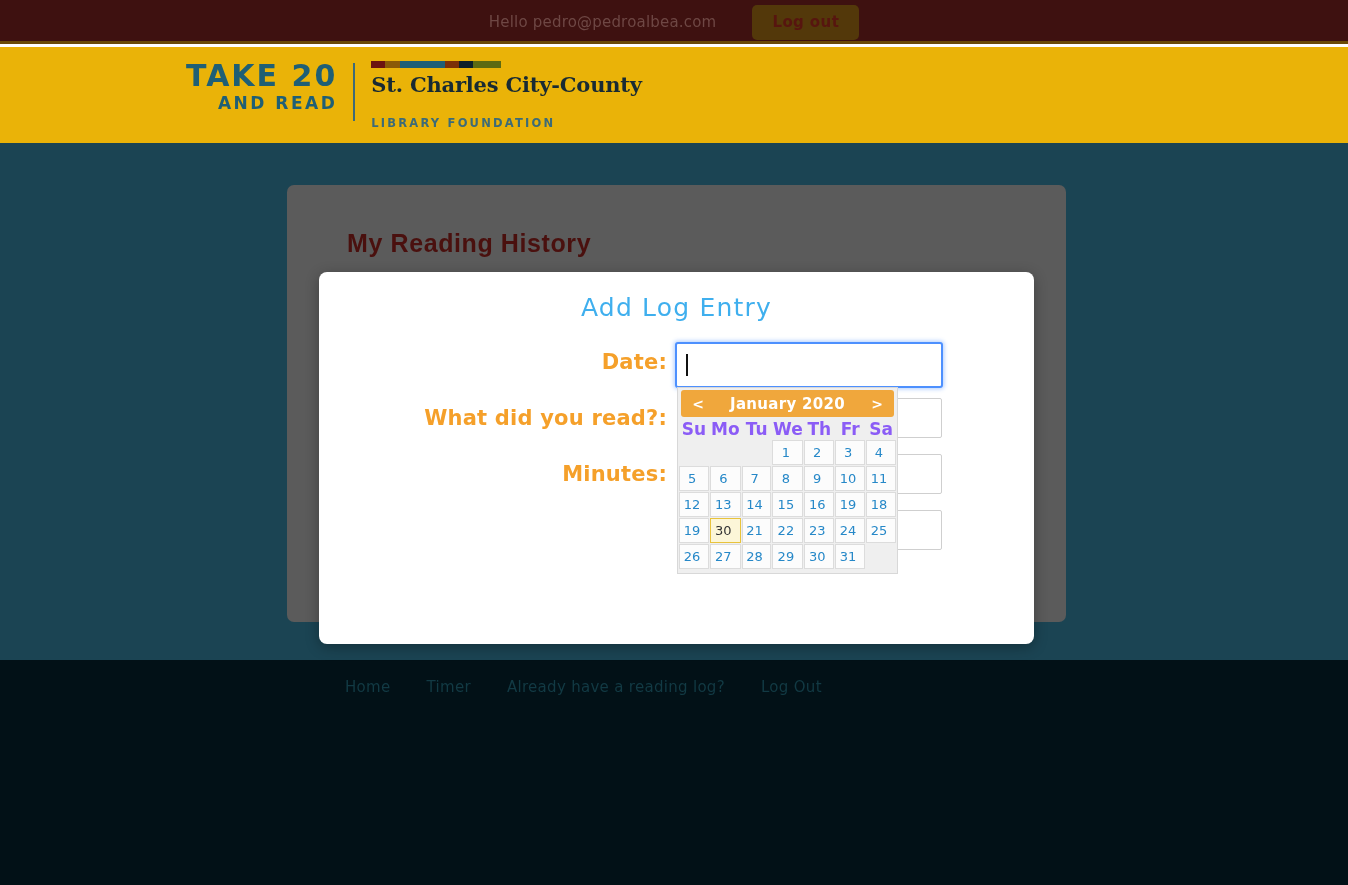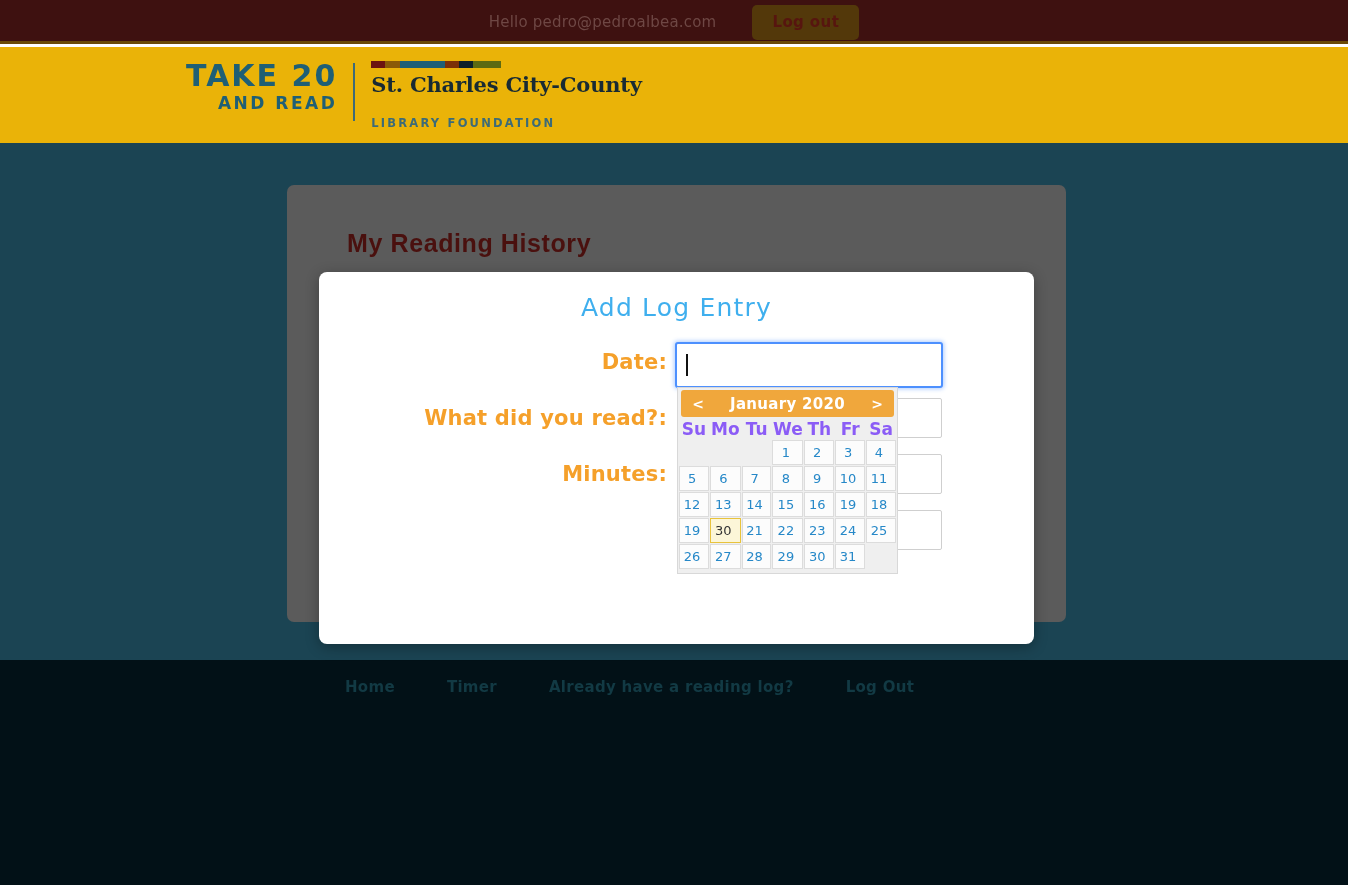--- a/index.html
+++ b/index.html
@@ -76,21 +76,21 @@
     position: absolute; left: 60px; top: 44px;
     color: #4a100e; font-size: 25px; font-weight: bold; letter-spacing: .6px;
     font-family: Liberation Sans, sans-serif;
   }
 
   
   #footer {
     position: absolute; left: 0; top: 660px; width: 1348px; height: 225px;
     background: #021117;
   }
-  #footer-nav { position: absolute; left: 345px; top: 18px; display: flex; gap: 52px; font-weight: bold; }
+  #footer-nav { position: absolute; left: 345px; top: 18px; display: flex; gap: 36px; }
   #footer-nav a {
     color: #123a44; font-size: 15px; text-decoration: none; letter-spacing: .3px;
     font-family: "DejaVu Sans", sans-serif;
   }
 
   
   #modal {
     position: absolute; left: 319px; top: 272px; width: 715px; height: 372px;
     background: #ffffff; border-radius: 8px;
     box-shadow: 0 3px 14px rgba(0,0,0,.30);

